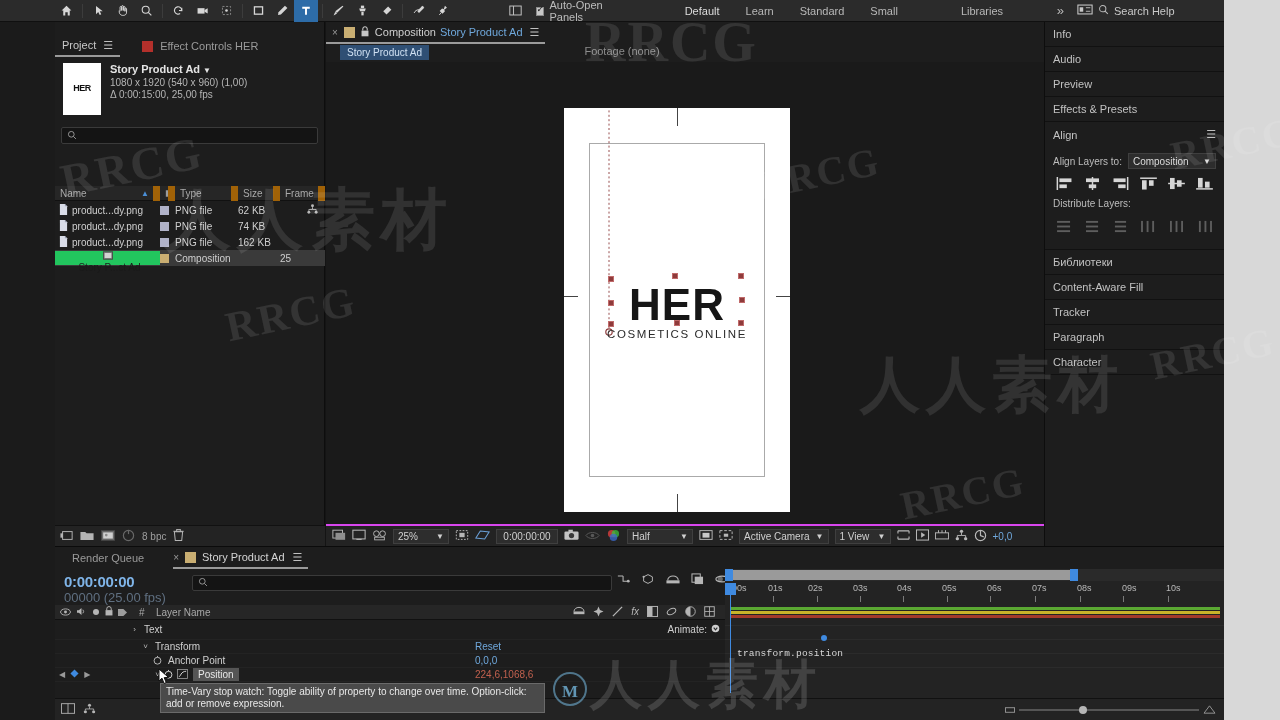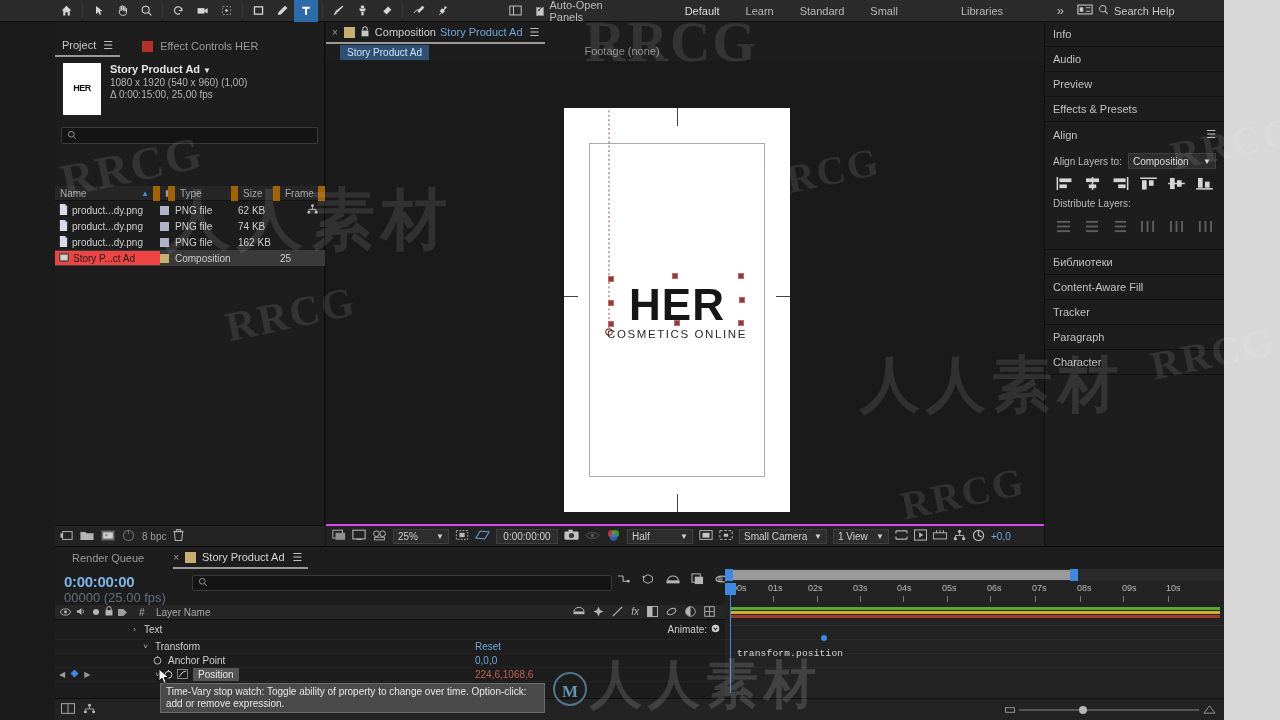--- a/index.html
+++ b/index.html
@@ -44,21 +44,21 @@
   #projinfo { margin-left:9px; line-height:12px; }
   #projinfo .t1 { color:#e4e4e4; font-weight:bold; font-size:11px; }
   #projinfo .t2, #projinfo .t3 { color:#b5b5b5; font-size:10px; }
   #projsearch { margin:8px 6px 0 6px; height:17px; background:#141414; border:1px solid #3a3a3a;
       border-radius:2px; display:flex; align-items:center; padding:0 5px; color:#7c7c7c; }
   #projcols { position:absolute; left:0; top:164px; width:270px; height:15px; background:#262626;
       display:flex; align-items:center; font-size:10px; color:#a9a9a9; border-bottom:1px solid #111; }
   .pcol { border-right:7px solid #a16207; height:15px; line-height:15px; padding-left:5px; overflow:hidden; }
   .prow { position:absolute; left:0; width:270px; height:16px; display:flex; align-items:center;
      font-size:10px; color:#cfcfcf; }
-  .prow.sel .pname { background:#ef4444; color:#1a1a1a; }
+  .prow.sel .pname { background:#22c55e; color:#1a1a1a;flex-direction:column; }
   .pname { display:flex; align-items:center; width:105px; padding-left:4px; height:14px; }
   .swatch { width:9px; height:9px; display:inline-block; }
   #projbottom { position:absolute; left:0; bottom:0; width:270px; height:21px; background:#232323;
      display:flex; align-items:center; padding-left:5px; gap:7px; border-top:1px solid #111; }
 
   
   #comp { left:326px; top:22px; width:718px; height:524px; background:#1d1d1d; }
   #comptabs { height:22px; display:flex; align-items:center; background:#1d1d1d; }
   #compname { height:22px; display:flex; align-items:center; padding:0 6px; border-bottom:2px solid #9b9b9b; }
   #compbread { height:17px; display:flex; align-items:center; padding-left:14px; background:#1d1d1d; }
@@ -538,21 +538,21 @@
             <rect x="4" y="4" width="8" height="5.5" fill="#c9c9c9"></rect>
           </svg>
       </span>
       <span>
         <svg width="14" height="12" viewBox="0 0 16 13">
             <rect x="1" y="1.5" width="14" height="10" stroke="#b6b6b6" fill="none" stroke-width="1.1" stroke-dasharray="3,2"></rect>
             <rect x="5.5" y="5" width="5" height="3.5" fill="#b6b6b6"></rect>
           </svg>
       </span>
       <span class="selbox" style="min-width:88px;justify-content:space-between;">
-        <span>Small Camera</span>
+        <span>Active Camera</span>
         <span style="font-size:8px;margin-left:6px;">▼</span>
       </span>
       <span class="selbox" style="min-width:56px;justify-content:space-between;">
         <span>1 View</span>
         <span style="font-size:8px;margin-left:6px;">▼</span>
       </span>
       <span>
         <svg width="13" height="12" viewBox="0 0 14 13">
             <path d="M1 2 H13 M1 2 V5 M13 2 V5 M1 11 H13 M1 11 V8 M13 11 V8" stroke="#b6b6b6" fill="none" stroke-width="1.2"></path>
           </svg>

